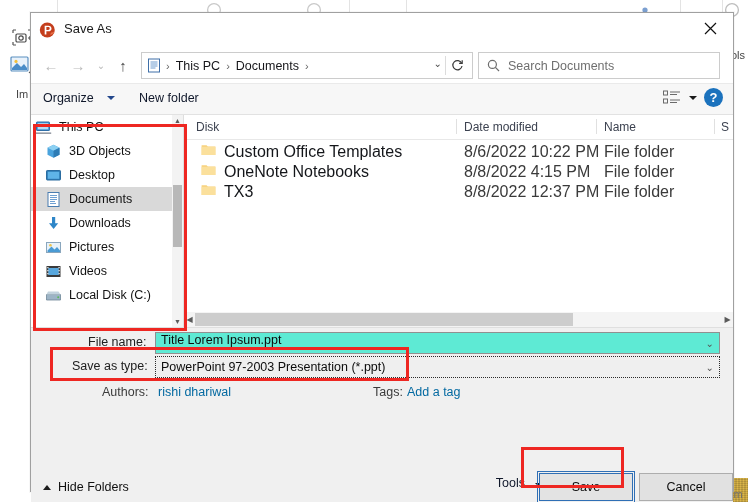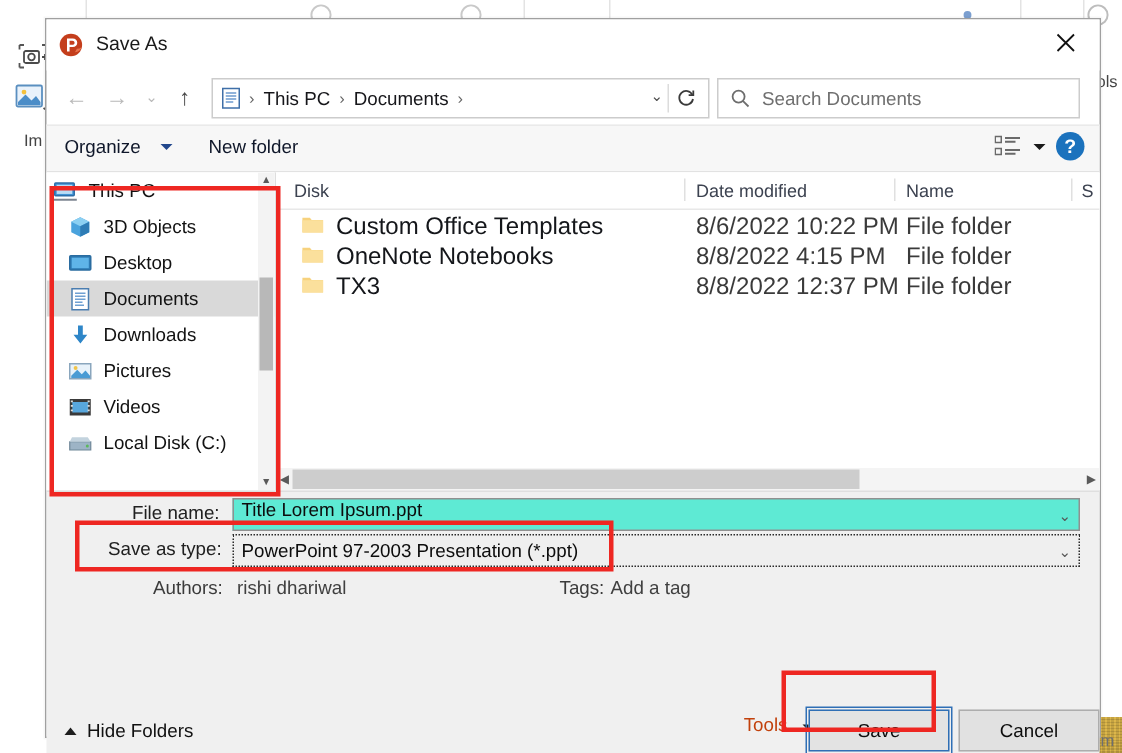--- a/index.html
+++ b/index.html
@@ -109,29 +109,29 @@
   
   .formarea{position:relative;height:196px;background:#f0f0f0;border-top:1px solid #dfdfdf;}
   .flabel{position:absolute;font-size:12.5px;color:#202020;white-space:nowrap;}
   .fname-input{position:absolute;left:124px;top:4px;width:563px;height:20px;background:#5eead4;
      border:1px solid #909090;display:flex;align-items:flex-start;}
   .fname-val{margin-left:5px;font-size:12.5px;color:#0c0c0c;}
   .fname-caret{position:absolute;right:5px;top:5px;color:#555;font-size:10px;}
   .stype-input{position:absolute;left:124px;top:28px;width:563px;height:20px;background:#efefef;
      border:1px dotted #2b2b2b;display:flex;align-items:center;}
   .stype-val{margin-left:5px;font-size:12.5px;color:#0c0c0c;}
-  .link{color:#404040;font-size:12.5px;}
+  .link{color:#0369a1;font-size:12.5px;}
   .dimlbl{color:#3b3b3b;text-align:center;}
 
   .hide-folders{position:absolute;left:12px;top:152px;display:flex;align-items:center;}
   .hf-caret{width:0;height:0;border-left:4px solid transparent;border-right:4px solid transparent;
      border-bottom:5px solid #1d1d1d;margin-right:7px;}
   .hf-text{font-size:12.5px;color:#101010;}
 
-  .tools-btn{position:absolute;right:208px;top:148px;font-size:12.5px;color:#c2410c;}
+  .tools-btn{position:absolute;right:208px;top:148px;font-size:12.5px;color:#0f172a;}
   .tools-caret{position:absolute;right:190px;top:155px;width:0;height:0;border-left:4px solid transparent;
      border-right:4px solid transparent;border-top:4px solid #1d1d1d;}
 
   .btn{position:absolute;width:92px;height:26px;background:#e1e1e1;border:1px solid #adadad;
      display:flex;align-items:center;justify-content:center;font-size:12.5px;color:#0c0c0c;}
   .btn.save{right:100px;top:145px;border:1px solid #2f6fb5;outline:1px solid #2f6fb5;
      outline-offset:1px;background:#e3e3e3;}
   .btn.cancel{right:0px;top:145px;}
 
   

